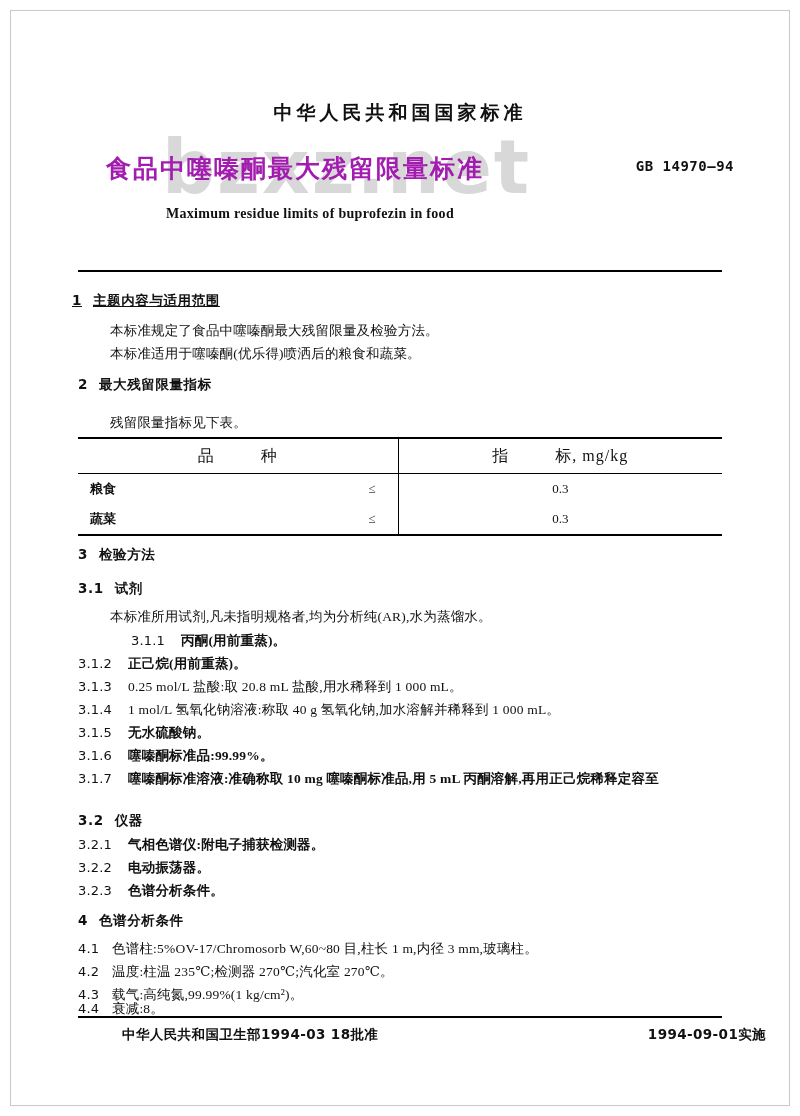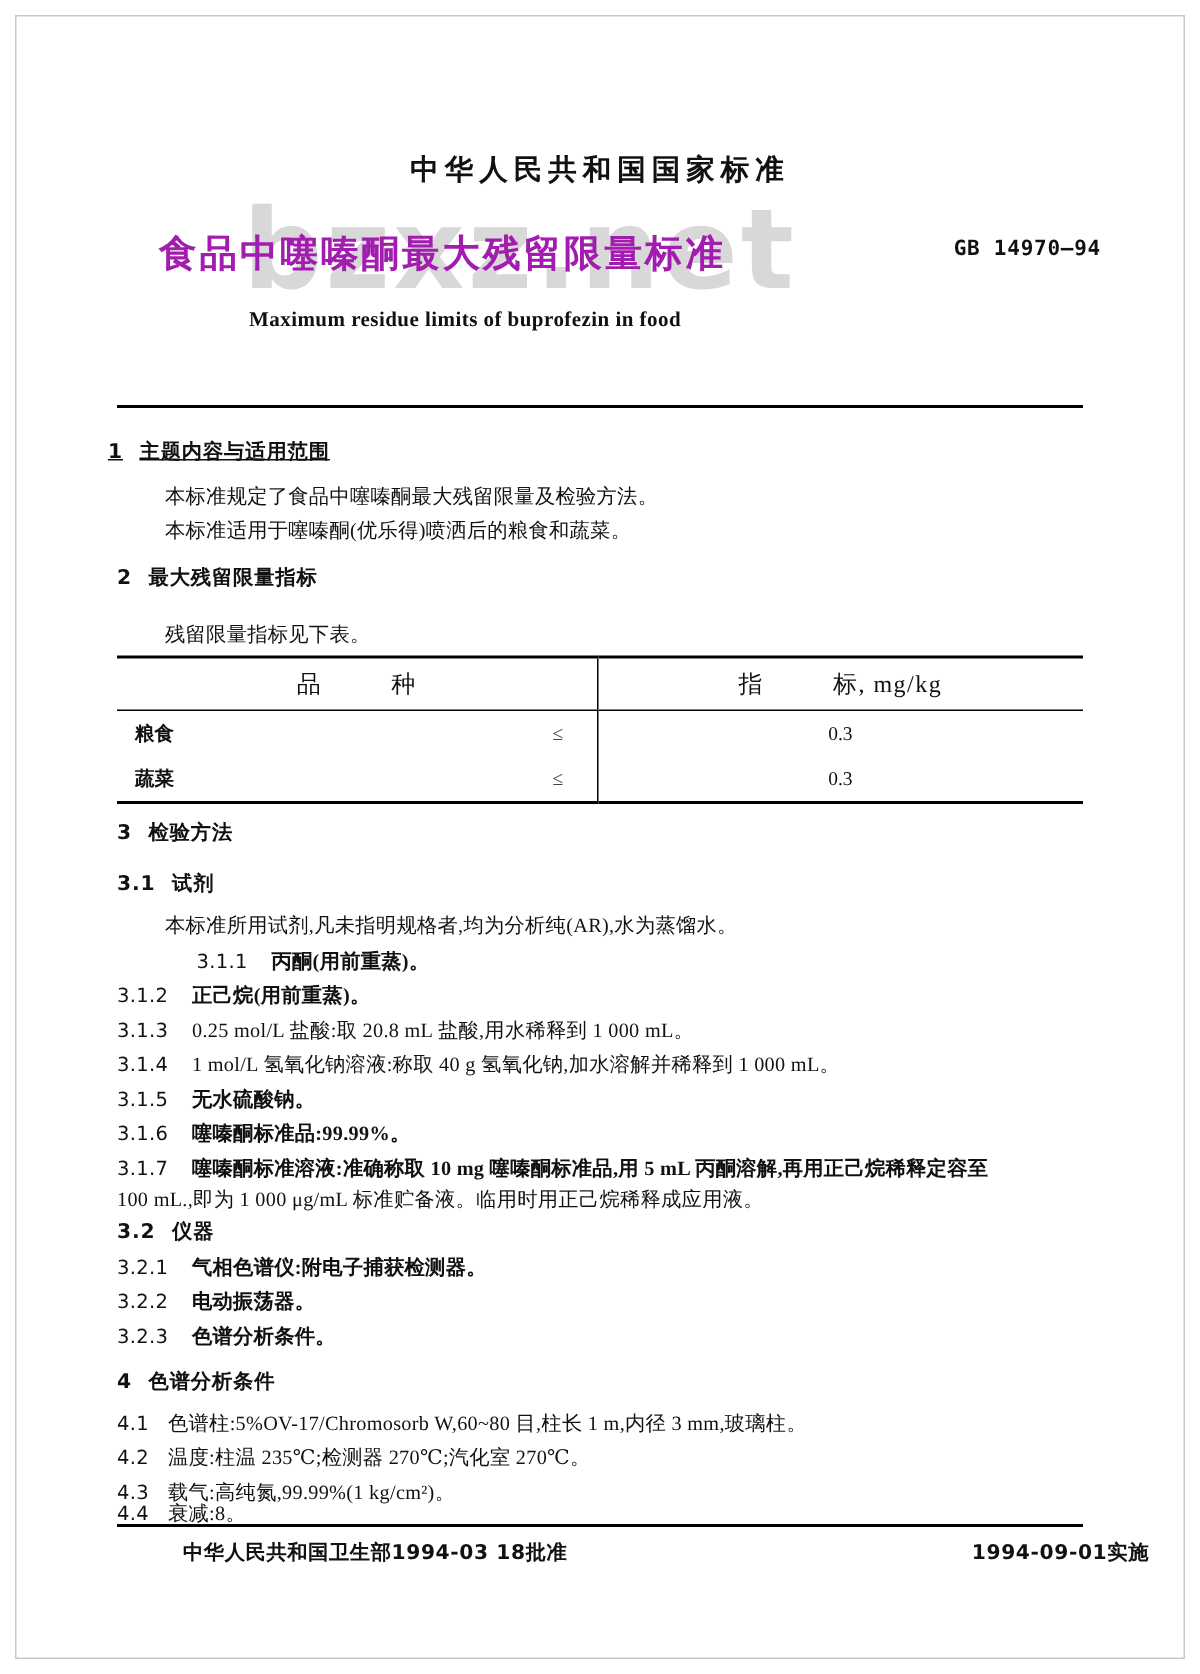--- a/index.html
+++ b/index.html
@@ -295,21 +295,20 @@
   </div>
   <div class="item" style="left:78px; top:724px;">
     <span class="lbl">3.1.5</span><span class="txt">无水硫酸钠。</span>
   </div>
   <div class="item" style="left:78px; top:747px;">
     <span class="lbl">3.1.6</span><span class="txt">噻嗪酮标准品:99.99%。</span>
   </div>
   <div class="item" style="left:78px; top:770px;">
     <span class="lbl">3.1.7</span><span class="txt">噻嗪酮标准溶液:准确称取 10 mg 噻嗪酮标准品,用 5 mL 丙酮溶解,再用正己烷稀释定容至</span>
   </div>
-  <div class="para" style="left:78px; top:791px;">100 mL.,即为 1 000 μg/mL 标准贮备液。临用时用正己烷稀释成应用液。</div>
 
   <div class="sec-head" style="left:78px; top:812px;">
     <span class="num">3.2</span><span>仪器</span>
   </div>
   <div class="item" style="left:78px; top:836px;">
     <span class="lbl">3.2.1</span><span class="txt">气相色谱仪:附电子捕获检测器。</span>
   </div>
   <div class="item" style="left:78px; top:859px;">
     <span class="lbl">3.2.2</span><span class="txt">电动振荡器。</span>
   </div>

